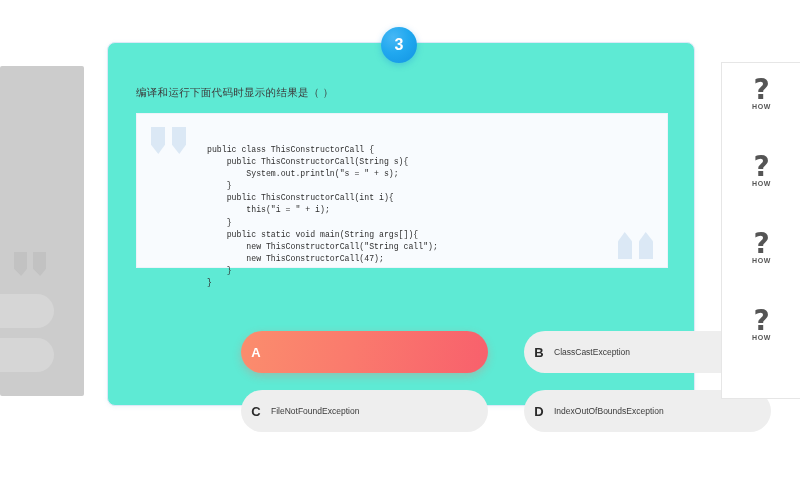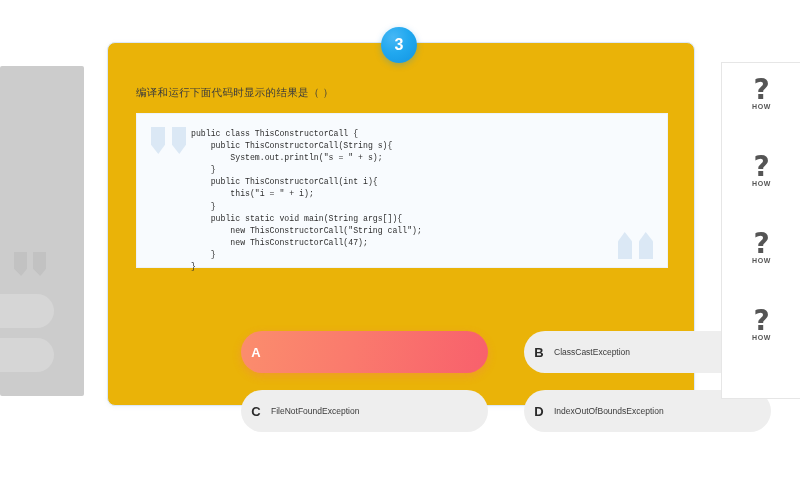--- a/index.html
+++ b/index.html
@@ -50,21 +50,21 @@
   #ghost-panel .ghost-pill.p1 { top: 228px; }
   #ghost-panel .ghost-pill.p2 { top: 272px; }
 
   
   #question-card {
     position: absolute;
     left: 107px;
     top: 42px;
     width: 586px;
     height: 362px;
-    background: #eab308;
+    background: #5eead4;
     border: 1px solid #dce9f7;
     border-radius: 8px;
     box-shadow: 0 1px 4px rgba(120,160,200,0.10);
   }
 
   #question-number-badge {
     position: absolute;
     left: 381px;
     top: 27px;
     width: 36px;
@@ -126,21 +126,21 @@
     display: block;
     width: 14px;
     height: 27px;
     background: #dbe8f5;
     clip-path: polygon(0 34%, 48% 0, 100% 34%, 100% 100%, 0 100%);
   }
   #code-text {
     position: absolute;
     left: 54px;
     top: 14px;
-    margin: 0;
+    margin: 16px;
     font-family: "Liberation Mono", "DejaVu Sans Mono", monospace;
     font-size: 8.2px;
     line-height: 12.1px;
     color: #2f2f2f;
     white-space: pre;
   }
 
   
   .option {
     position: absolute;

